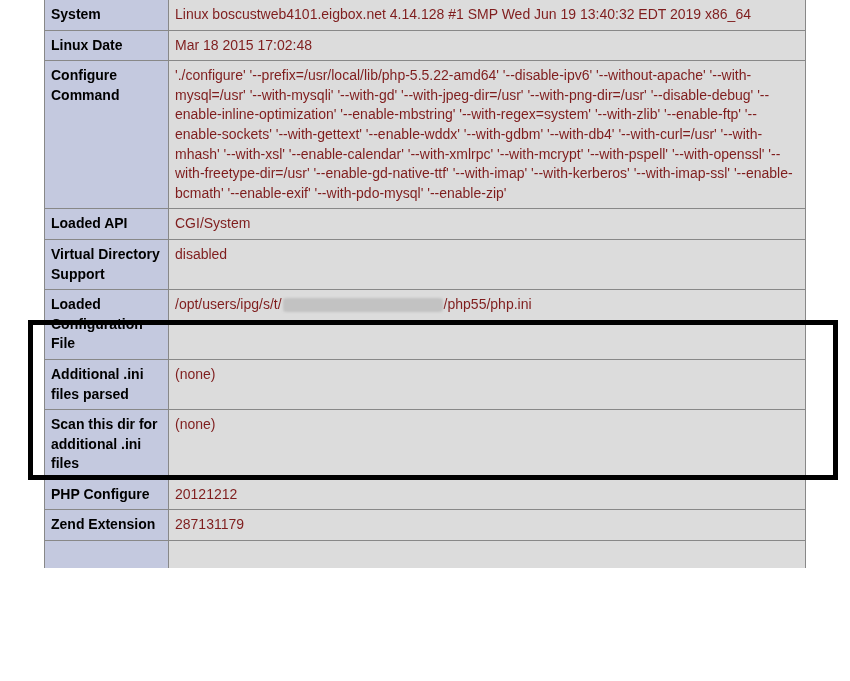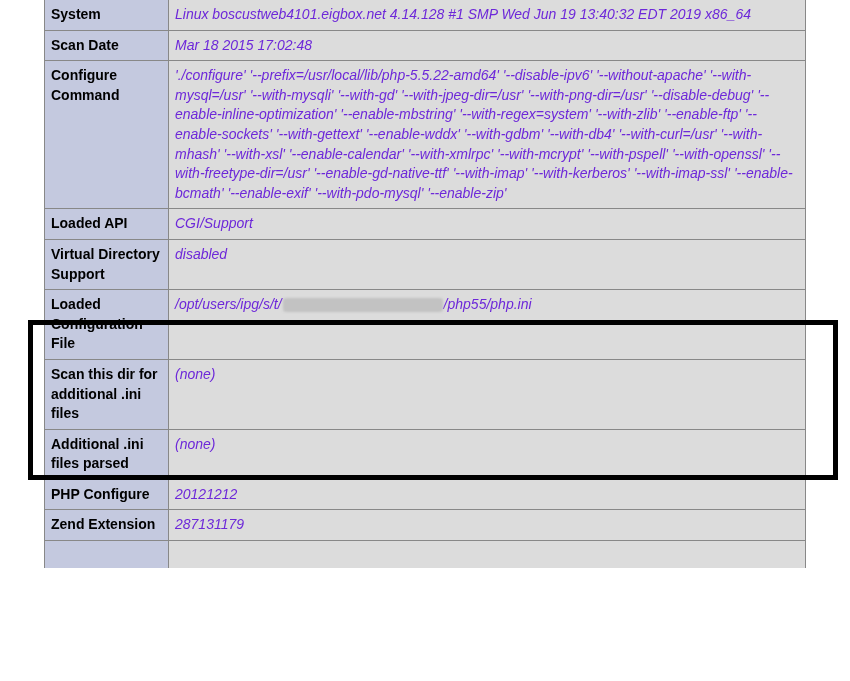--- a/index.html
+++ b/index.html
@@ -32,22 +32,21 @@
       margin-left: 15px;
     }
     td.label {
       background: #c4c9df;
       font-weight: bold;
       width: 124px;
       color: #000;
     }
     td.value {
       background: #dcdcdc;
-      color: #6d28d9;
-      font-style: italic;
+      color: #7f1d1d;
     }
     .highlight-box {
       position: absolute;
       border: 5px solid #000;
       pointer-events: none;
       left: 28px;
       width: 810px;
       top: 320px;
       height: 160px;
       z-index: 10;
@@ -74,47 +73,47 @@
 <body>
 
 <div class="page">
   <table>
     <tbody>
         <tr class="cutoff-top">
       <td class="label">System</td>
       <td class="value">Linux boscustweb4101.eigbox.net 4.14.128 #1 SMP Wed Jun 19 13:40:32 EDT 2019 x86_64</td>
     </tr>
     <tr>
-      <td class="label">Scan Date</td>
+      <td class="label">Linux Date</td>
       <td class="value">Mar 18 2015 17:02:48</td>
     </tr>
     <tr>
       <td class="label">Configure Command</td>
       <td class="value">'./configure' '--prefix=/usr/local/lib/php-5.5.22-amd64' '--disable-ipv6' '--without-apache' '--with-mysql=/usr' '--with-mysqli' '--with-gd' '--with-jpeg-dir=/usr' '--with-png-dir=/usr' '--disable-debug' '--enable-inline-optimization' '--enable-mbstring' '--with-regex=system' '--with-zlib' '--enable-ftp' '--enable-sockets' '--with-gettext' '--enable-wddx' '--with-gdbm' '--with-db4' '--with-curl=/usr' '--with-mhash' '--with-xsl' '--enable-calendar' '--with-xmlrpc' '--with-mcrypt' '--with-pspell' '--with-openssl' '--with-freetype-dir=/usr' '--enable-gd-native-ttf' '--with-imap' '--with-kerberos' '--with-imap-ssl' '--enable-bcmath' '--enable-exif' '--with-pdo-mysql' '--enable-zip'</td>
     </tr>
     <tr>
       <td class="label">Loaded API</td>
-      <td class="value">CGI/Support</td>
+      <td class="value">CGI/System</td>
     </tr>
     <tr>
       <td class="label">Virtual Directory Support</td>
       <td class="value">disabled</td>
     </tr>
     <tr>
       <td class="label">Loaded Configuration File</td>
       <td class="value">
         <span>/opt/users/ipg/s/t/</span><span class="blur"></span><span>/php55/php.ini</span>
       </td>
     </tr>
     <tr>
-      <td class="label">Scan this dir for additional .ini files</td>
+      <td class="label">Additional .ini files parsed</td>
       <td class="value">(none)</td>
     </tr>
     <tr>
-      <td class="label">Additional .ini files parsed</td>
+      <td class="label">Scan this dir for additional .ini files</td>
       <td class="value">(none)</td>
     </tr>
     <tr>
       <td class="label">PHP Configure</td>
       <td class="value">20121212</td>
     </tr>
     <tr>
       <td class="label">Zend Extension</td>
       <td class="value">287131179</td>
     </tr>

